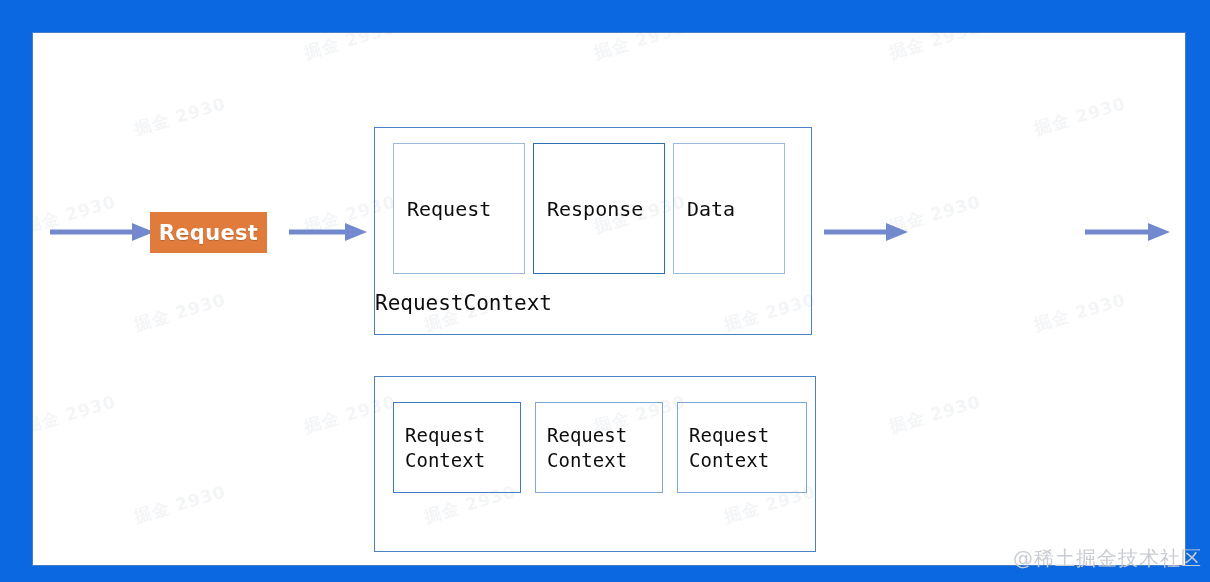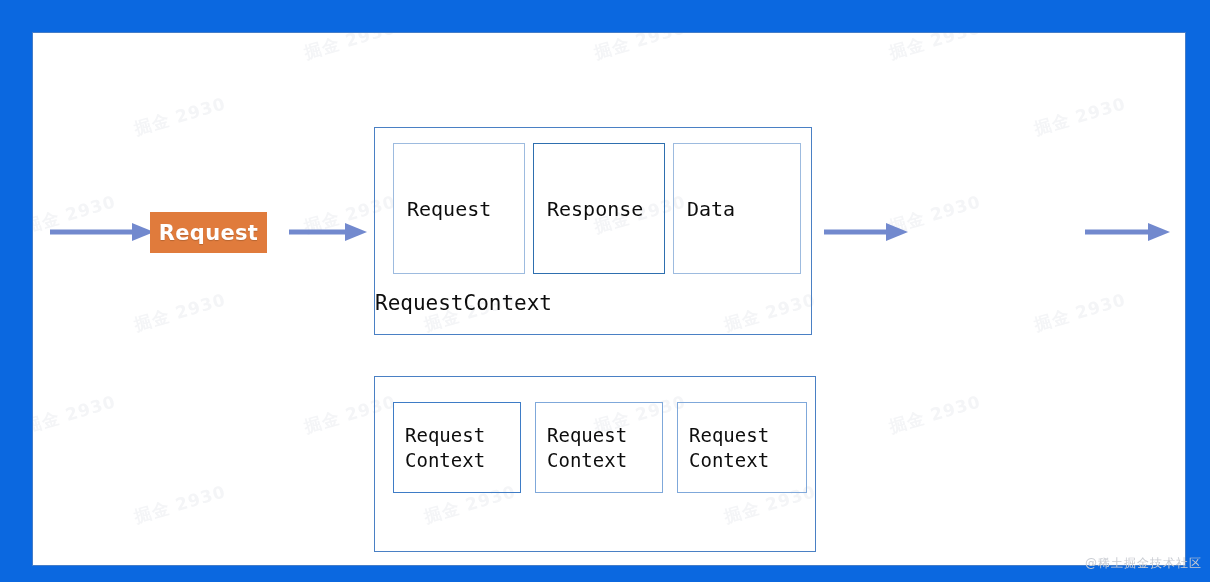--- a/index.html
+++ b/index.html
@@ -124,21 +124,21 @@
     font-size: 21px;
     white-space: nowrap;
   }
 
   
   #corner-wm {
     position: absolute;
     right: 8px;
     bottom: 10px;
     color: #c9ccd2;
-    font-size: 12px;
+    font-size: 20px;
     letter-spacing: 1px;
     font-family: "DejaVu Sans", sans-serif;
     white-space: nowrap;
   }
 </style>
 </head>
 <body>
 
 <div id="canvas">
   <div id="sheet">
@@ -190,21 +190,21 @@
 
   <div class="container-box" id="ctx-container">
 
     <div class="cell-row" style="left:18px; top:15px;">
       <div class="cell ctx-cell light" style="width:132px; margin-right:8px;">
         <span>Request</span>
       </div>
       <div class="cell ctx-cell strong" style="width:132px; margin-right:8px;">
         <span>Response</span>
       </div>
-      <div class="cell ctx-cell light" style="width:128px;">
+      <div class="cell ctx-cell light" style="width:112px;">
         <span>Data</span>
       </div>
     </div>
 
     <div class="caption" style="left:0; right:0; top:163px;">RequestContext</div>
   </div>
 
   <div class="container-box" id="pool-container">
 
     <div class="cell-row" style="left:18px; top:25px;">

